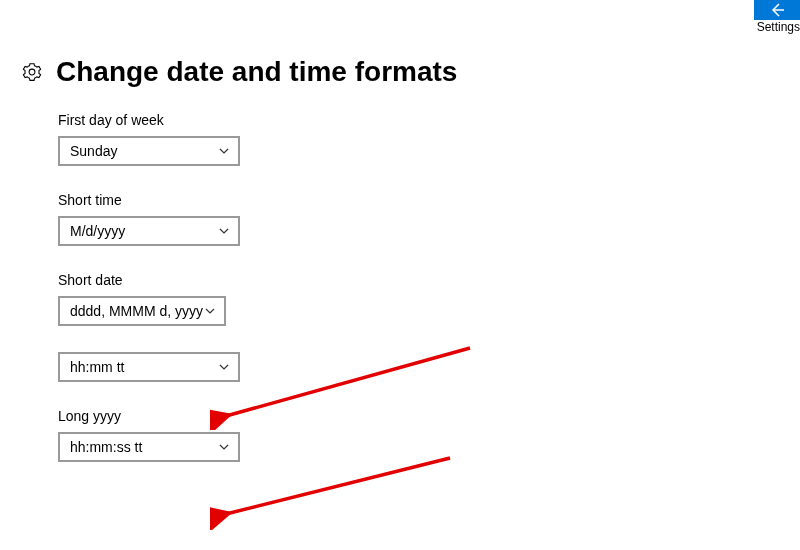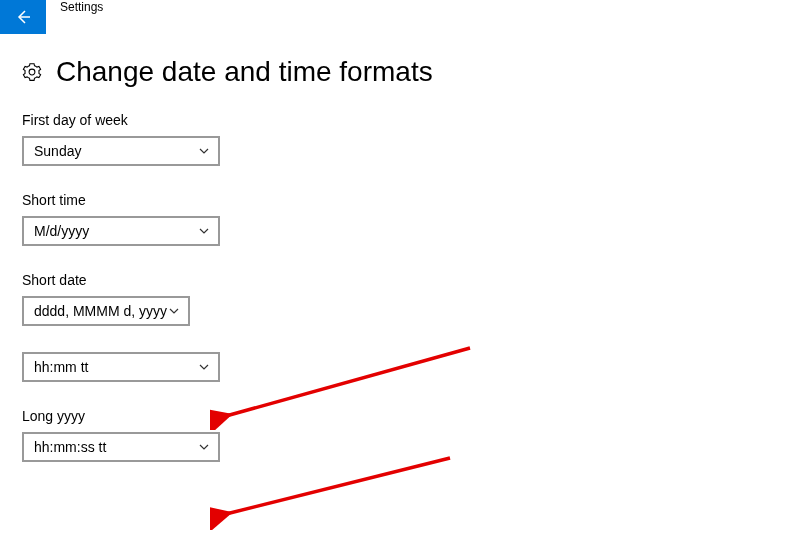--- a/index.html
+++ b/index.html
@@ -6,22 +6,23 @@
     body {
       font-family: "Segoe UI", Arial, sans-serif;
       background: #ffffff;
       width: 800px;
       height: 550px;
       overflow: hidden;
       position: relative;
     }
     .header {
       display: flex;
-      align-items: flex-start;
+      align-items: flex-end;
       height: 34px;
+      flex-direction: column;
     }
     .back-button {
       width: 46px;
       height: 34px;
       background: #0078d7;
       display: flex;
       align-items: center;
       justify-content: center;
       cursor: pointer;
     }
@@ -35,34 +36,35 @@
       padding-top: 22px;
     }
     .page-heading-row {
       display: flex;
       align-items: center;
       gap: 14px;
       margin-bottom: 24px;
     }
     .page-heading {
       font-size: 28px;
-      font-weight: 400;
+      font-weight: 700;
       color: #000;
     }
     .field {
       margin-bottom: 26px;
+      margin-left: 36px;
     }
     .field-label {
       font-size: 14px;
       color: #000;
       margin-bottom: 8px;
       display: block;
     }
     .dropdown {
-      width: 198px;
+      width: 182px;
       height: 30px;
       border: 2px solid #999999;
       background: #ffffff;
       display: flex;
       align-items: center;
       justify-content: space-between;
       padding: 0 8px 0 10px;
       font-size: 14px;
       color: #000;
       cursor: pointer;

